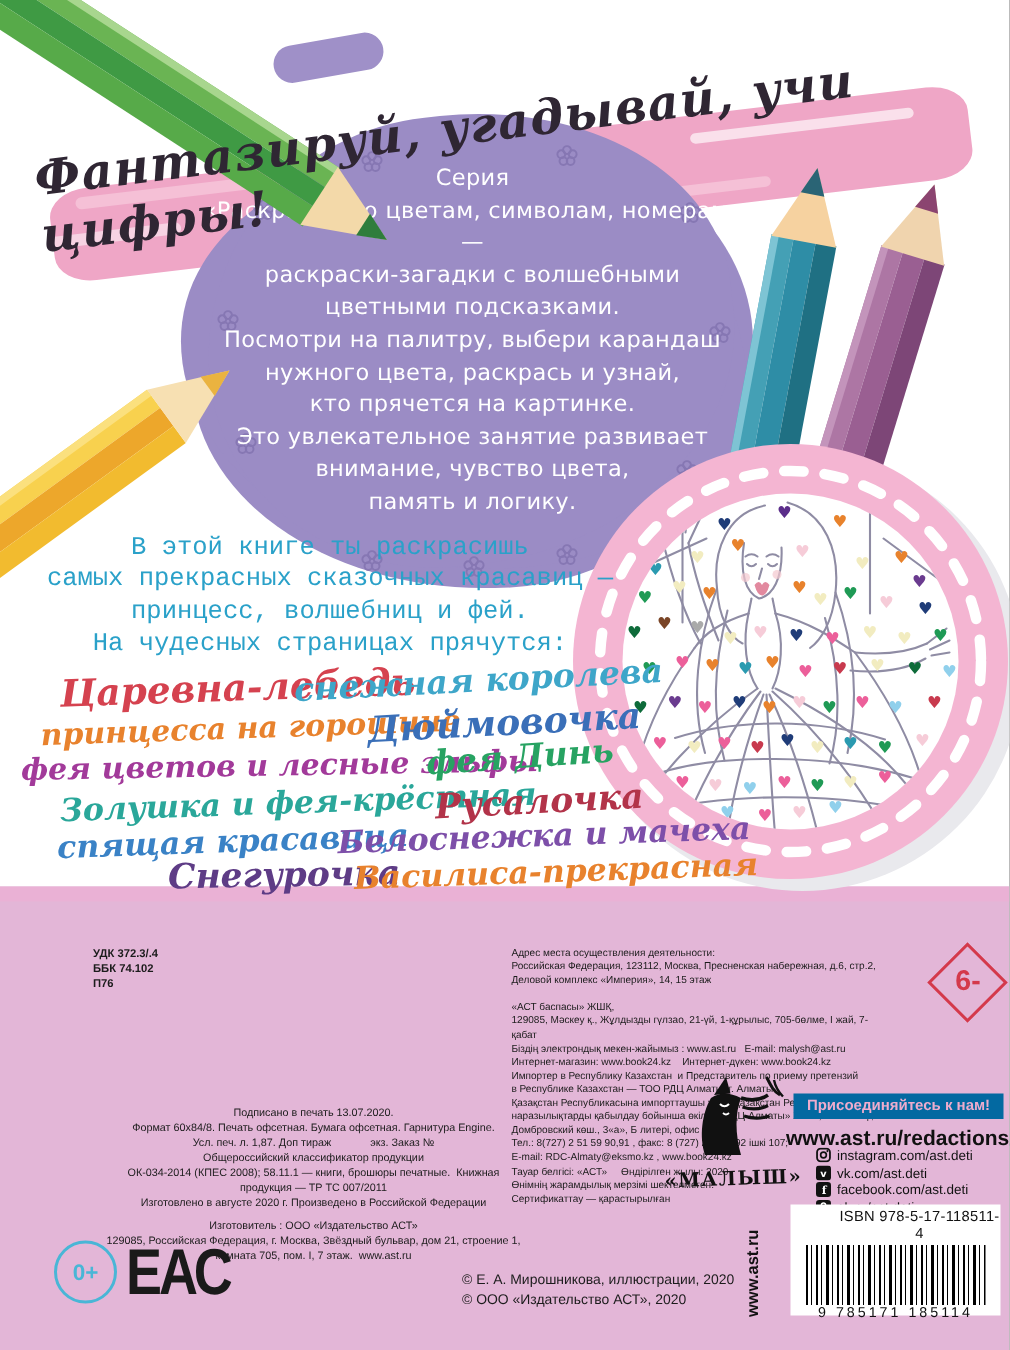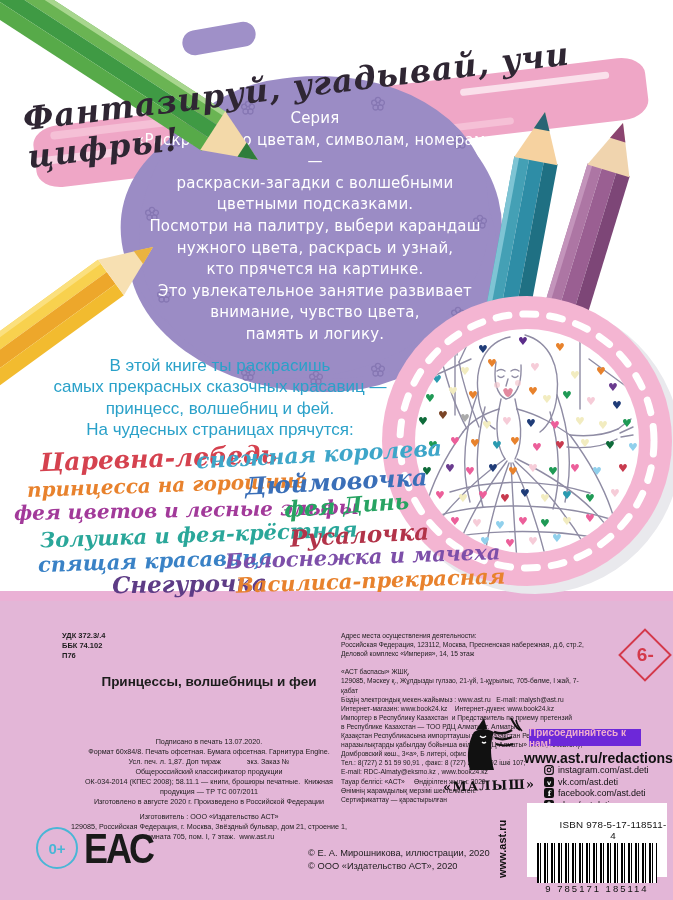--- a/index.html
+++ b/index.html
@@ -29,21 +29,21 @@
   .blob-text{position:absolute;left:128px;top:108px;width:374px;color:#ffffff;text-align:center;
     font-family:"DejaVu Sans",sans-serif;font-size:15px;line-height:21.6px;letter-spacing:.2px;}
 
   
   .tagline{position:absolute;left:30px;top:100px;width:650px;transform:rotate(-6.9deg);transform-origin:0 100%;
     font-family:"DejaVu Serif",serif;font-style:italic;font-weight:bold;font-size:32px;
     color:#2f2633;letter-spacing:1px;}
 
   
   .intro{position:absolute;left:22px;top:355px;width:396px;text-align:center;color:#2aa1c9;
-    font-family:Liberation Sans, sans-serif;font-size:17px;line-height:21.4px;}
+    font-family:Liberation Mono, monospace;font-size:17px;line-height:21.4px;}
 
   
   .names span{position:absolute;font-family:"DejaVu Serif",serif;font-style:italic;font-weight:bold;white-space:nowrap;}
   .n1{left:40px;top:444px;font-size:25px;transform:rotate(-2deg);}
   .n2{left:196px;top:441px;font-size:22px;transform:rotate(-3deg);}
   .n3{left:27px;top:473px;font-size:20px;transform:rotate(-2deg);}
   .n4{left:245px;top:467px;font-size:24px;transform:rotate(-3deg);}
   .n5{left:14px;top:498px;font-size:20px;transform:rotate(-1deg);}
   .n6{left:284px;top:492px;font-size:22px;transform:rotate(-4deg);}
   .n7{left:40px;top:522px;font-size:21px;transform:rotate(-2deg);}
@@ -63,29 +63,29 @@
   .staff{left:58px;top:684px;width:302px;text-align:center;font-size:7.2px;line-height:10px;font-weight:bold;}
   .print{left:58px;top:719px;width:302px;text-align:center;font-size:7.2px;line-height:10px;}
   .manu{left:58px;top:794px;width:302px;text-align:center;font-size:7.2px;line-height:10px;}
   .addr{left:341px;top:613px;width:252px;font-size:6.7px;line-height:9.1px;}
   .copyright{left:308px;top:829px;font-size:9.3px;line-height:12.5px;color:#1c1c1c;}
 
   
   .age-diamond{position:absolute;left:626px;top:636px;width:34px;height:34px;border:2.5px solid #d4394b;
     transform:rotate(45deg);display:flex;align-items:center;justify-content:center;}
   .age-diamond b{transform:rotate(-45deg);color:#d4394b;font-size:19px;font-weight:bold;}
-  .join-box{position:absolute;left:529px;top:729px;width:112px;height:17px;background:#6d28d9;
+  .join-box{position:absolute;left:529px;top:729px;width:140px;height:17px;background:#0369a1;
     display:flex;align-items:center;justify-content:center;}
   .join-box b{color:#eeaccd;font-size:10px;font-weight:bold;}
   .join-url{position:absolute;left:524px;top:750px;width:150px;text-align:center;font-size:14px;font-weight:bold;color:#111;}
   .social{position:absolute;left:531px;top:765px;font-size:9px;color:#111;}
   .social .row{display:flex;align-items:center;height:10px;margin-bottom:1.5px;padding-left:13px;}
   .social .row svg{margin-right:4px;flex:0 0 auto;}
   .isbn-box{position:absolute;left:527px;top:803px;width:140px;height:74px;background:#ffffff;text-align:center;}
-  .isbn-label{font-size:9.8px;color:#111;margin-top:16px;letter-spacing:.2px;padding-left:32px;}
+  .isbn-label{font-size:9.8px;color:#111;margin-top:3px;letter-spacing:.2px;padding-left:32px;}
   .bars{height:40px;margin:2px 10px 0 10px;
     background:repeating-linear-gradient(90deg,#000 0 1.6px,#fff 1.6px 3.4px,#000 3.4px 4.2px,#fff 4.2px 7px);}
   .isbn-digits{font-size:9.5px;color:#111;letter-spacing:2px;}
   .site-vert{position:absolute;left:496px;top:806px;height:72px;writing-mode:vertical-rl;transform:rotate(180deg);
     font-size:11px;font-weight:bold;color:#111;}
   .zero-plus{position:absolute;left:36px;top:827px;width:38px;height:38px;border:2.5px solid #49b6d6;
     border-radius:50%;color:#49b6d6;font-size:15px;font-weight:bold;display:flex;align-items:center;justify-content:center;}
   .eac{position:absolute;left:84px;top:823px;font-size:36px;font-weight:900;color:#1a1a1a;
     letter-spacing:-2px;transform:scaleY(1.2);transform-origin:top left;font-family:"Liberation Sans",sans-serif;}
   .malysh{position:absolute;left:437px;top:716px;width:104px;text-align:center;}
@@ -334,21 +334,20 @@
     <span class="n8" data-bind="characters.7.label" style="color: rgb(178, 51, 73);">Русалочка</span>
     <span class="n9" data-bind="characters.8.label" style="color: rgb(58, 130, 198);">спящая красавица</span>
     <span class="n10" data-bind="characters.9.label" style="color: rgb(125, 79, 169);">Белоснежка и мачеха</span>
     <span class="n11" data-bind="characters.10.label" style="color: rgb(94, 60, 134);">Снегурочка</span>
     <span class="n12" data-bind="characters.11.label" style="color: rgb(232, 130, 45);">Василиса-прекрасная</span>
   </div>
 
   <div class="imprint codes" data-bind-lines="imprint.codes">УДК 372.3/.4
 ББК 74.102
 П76</div>
-  <div class="imprint book-title" data-bind="imprint.title">Принцессы, волшебницы и феи</div>
   <div class="imprint print" data-bind-lines="imprint.print_lines">Подписано в печать 13.07.2020.
 Формат 60х84/8. Печать офсетная. Бумага офсетная. Гарнитура Engine.
 Усл. печ. л. 1,87. Доп тираж             экз. Заказ №
 Общероссийский классификатор продукции
 ОК-034-2014 (КПЕС 2008); 58.11.1 — книги, брошюры печатные.  Книжная
 продукция — ТР ТС 007/2011
 Изготовлено в августе 2020 г. Произведено в Российской Федерации</div>
   <div class="imprint manu" data-bind-lines="imprint.manufacturer_lines">Изготовитель : ООО «Издательство АСТ»
 129085, Российская Федерация, г. Москва, Звёздный бульвар, дом 21, строение 1,
 комната 705, пом. I, 7 этаж.  www.ast.ru</div>

